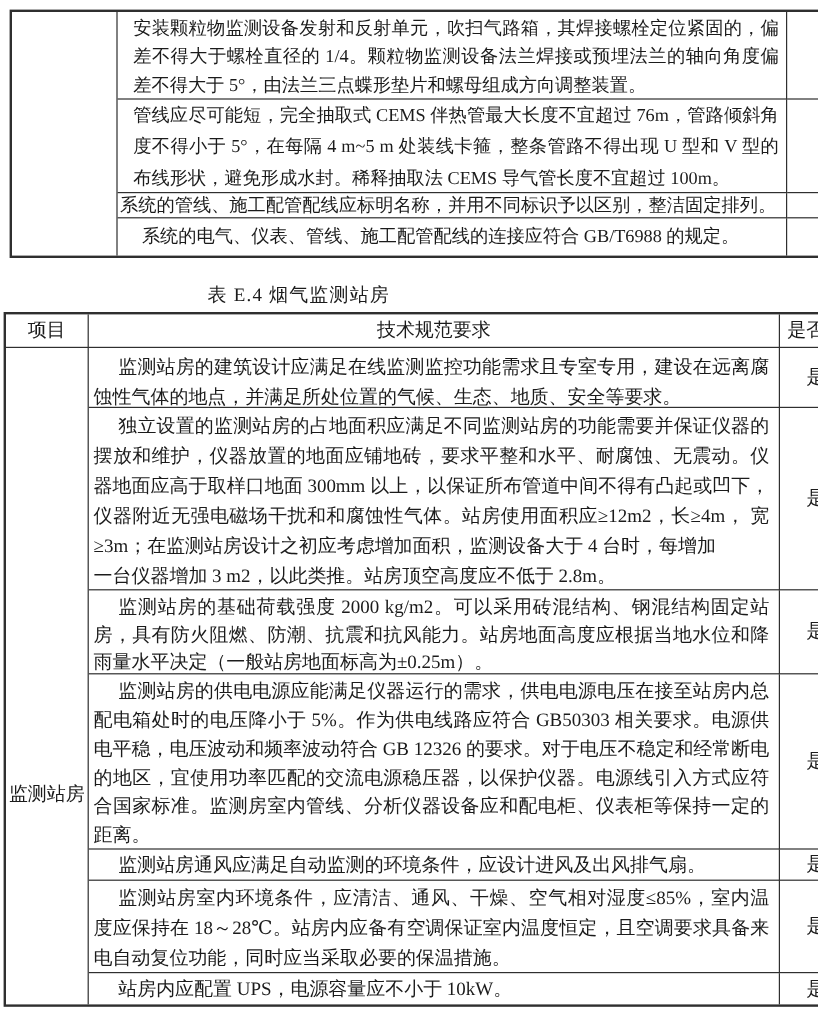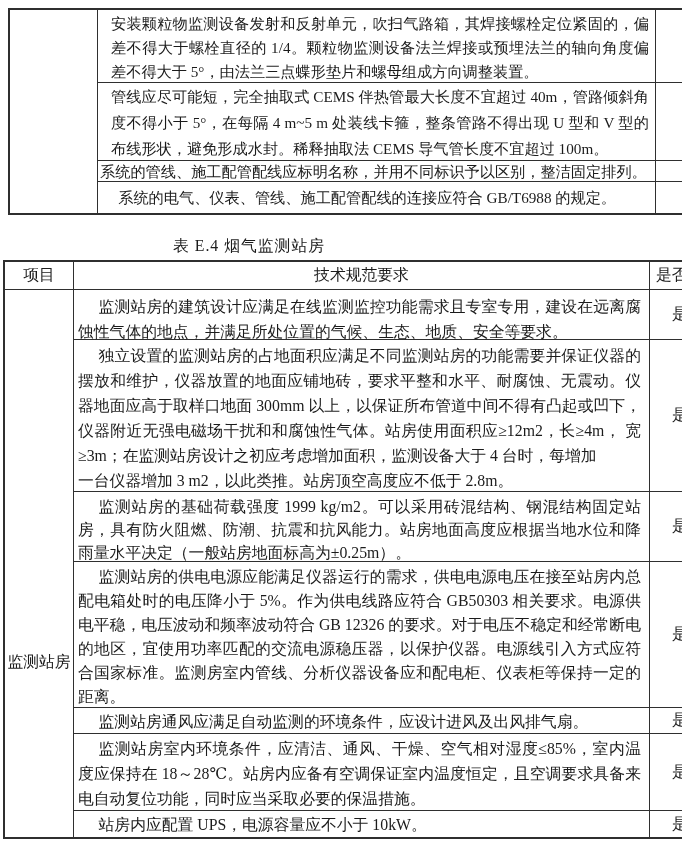--- a/index.html
+++ b/index.html
@@ -102,21 +102,21 @@
 <div class="page">
 
   <div class="tbl" id="tbl-cont">
     <div class="cell b-r itemcell-cont"></div>
 
     <div class="cell b-r b-b req r1" style="grid-column:2;grid-row:1;">安装颗粒物监测设备发射和反射单元，吹扫气路箱，其焊接螺栓定位紧固的，偏差不得大于螺栓直径的 1/4。颗粒物监测设备法兰焊接或预埋法兰的轴向角度偏差不得大于 5°，由法兰三点蝶形垫片和螺母组成方向调整装置。</div>
     <div class="cell b-b compcell" style="grid-column:3;grid-row:1;">
         <span class="comp-text"></span>
       </div>
 
-    <div class="cell b-r b-b req r2" style="grid-column:2;grid-row:2;">管线应尽可能短，完全抽取式 CEMS 伴热管最大长度不宜超过 40m，管路倾斜角度不得小于 5°，在每隔 4 m~5 m 处装线卡箍，整条管路不得出现 U 型和 V 型的布线形状，避免形成水封。稀释抽取法 CEMS 导气管长度不宜超过 100m。</div>
+    <div class="cell b-r b-b req r2" style="grid-column:2;grid-row:2;">管线应尽可能短，完全抽取式 CEMS 伴热管最大长度不宜超过 76m，管路倾斜角度不得小于 5°，在每隔 4 m~5 m 处装线卡箍，整条管路不得出现 U 型和 V 型的布线形状，避免形成水封。稀释抽取法 CEMS 导气管长度不宜超过 100m。</div>
     <div class="cell b-b compcell" style="grid-column:3;grid-row:2;">
         <span class="comp-text"></span>
       </div>
 
     <div class="cell b-r b-b req r3" style="grid-column:2;grid-row:3;">系统的管线、施工配管配线应标明名称，并用不同标识予以区别，整洁固定排列。</div>
     <div class="cell b-b compcell" style="grid-column:3;grid-row:3;">
         <span class="comp-text"></span>
       </div>
 
     <div class="cell b-r req r4" style="grid-column:2;grid-row:4;">系统的电气、仪表、管线、施工配管配线的连接应符合 GB/T6988 的规定。</div>
@@ -141,21 +141,21 @@
     <div class="cell b-b compcell" style="grid-column:3;grid-row:2;">
         <span class="comp-text">是</span>
       </div>
 
     <div class="cell b-r b-b req e2" style="grid-column:2;grid-row:3;font-family:Liberation Serif, serif;">独立设置的监测站房的占地面积应满足不同监测站房的功能需要并保证仪器的摆放和维护，仪器放置的地面应铺地砖，要求平整和水平、耐腐蚀、无震动。仪器地面应高于取样口地面 300mm 以上，以保证所布管道中间不得有凸起或凹下，仪器附近无强电磁场干扰和和腐蚀性气体。站房使用面积应≥12m2，长≥4m， 宽≥3m；在监测站房设计之初应考虑增加面积，监测设备大于 4 台时，每增加
 一台仪器增加 3 m2，以此类推。站房顶空高度应不低于 2.8m。</div>
     <div class="cell b-b compcell" style="grid-column:3;grid-row:3;">
         <span class="comp-text">是</span>
       </div>
 
-    <div class="cell b-r b-b req e3" style="grid-column:2;grid-row:4;">监测站房的基础荷载强度 1999 kg/m2。可以采用砖混结构、钢混结构固定站房，具有防火阻燃、防潮、抗震和抗风能力。站房地面高度应根据当地水位和降雨量水平决定（一般站房地面标高为±0.25m）。</div>
+    <div class="cell b-r b-b req e3" style="grid-column:2;grid-row:4;">监测站房的基础荷载强度 2000 kg/m2。可以采用砖混结构、钢混结构固定站房，具有防火阻燃、防潮、抗震和抗风能力。站房地面高度应根据当地水位和降雨量水平决定（一般站房地面标高为±0.25m）。</div>
     <div class="cell b-b compcell" style="grid-column:3;grid-row:4;">
         <span class="comp-text">是</span>
       </div>
 
     <div class="cell b-r b-b req e4" style="grid-column:2;grid-row:5;">监测站房的供电电源应能满足仪器运行的需求，供电电源电压在接至站房内总配电箱处时的电压降小于 5%。作为供电线路应符合 GB50303 相关要求。电源供电平稳，电压波动和频率波动符合 GB 12326 的要求。对于电压不稳定和经常断电的地区，宜使用功率匹配的交流电源稳压器，以保护仪器。电源线引入方式应符合国家标准。监测房室内管线、分析仪器设备应和配电柜、仪表柜等保持一定的距离。</div>
     <div class="cell b-b compcell" style="grid-column:3;grid-row:5;">
         <span class="comp-text">是</span>
       </div>
 
     <div class="cell b-r b-b req e5" style="grid-column:2;grid-row:6;">监测站房通风应满足自动监测的环境条件，应设计进风及出风排气扇。</div>

